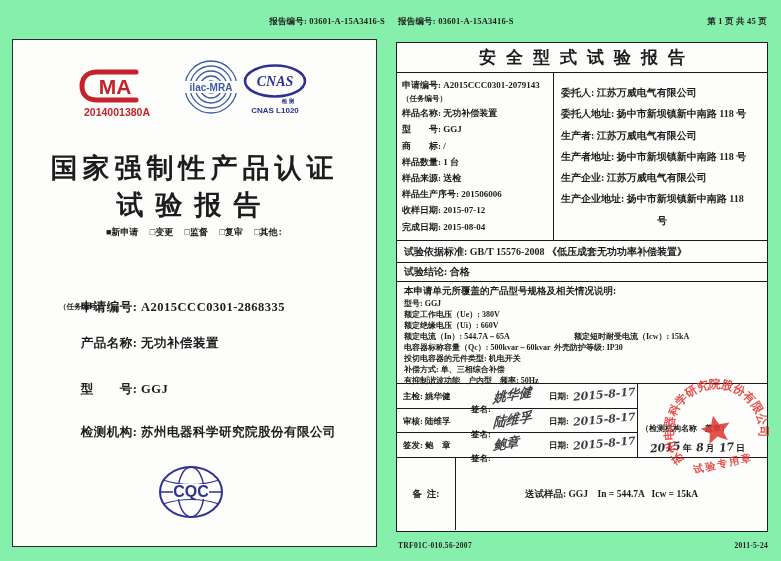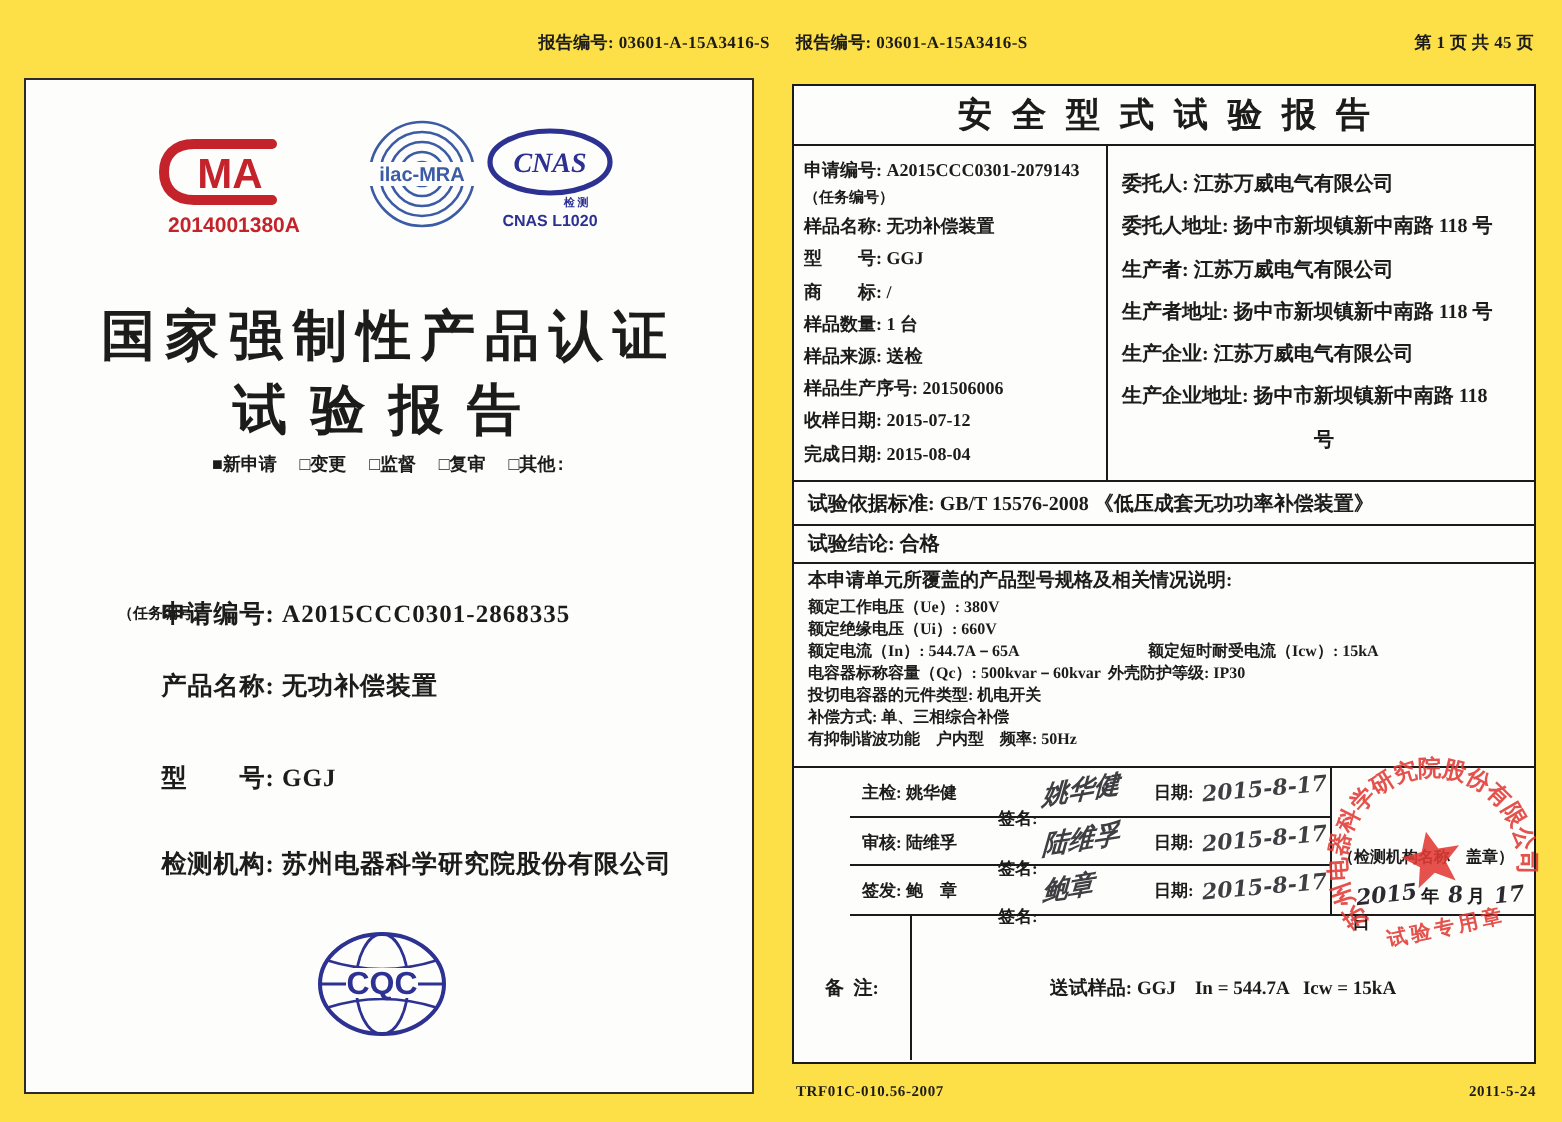--- a/index.html
+++ b/index.html
@@ -1,16 +1,16 @@
 <!DOCTYPE html>
 <html><head>
 <meta charset="utf-8">
 <style>
   html,body{margin:0;padding:0;background:#f3f3f1;}
-  .canvas{position:relative;width:781px;height:561px;background:#fde047;overflow:hidden;
+  .canvas{position:relative;width:781px;height:561px;background:#86efac;overflow:hidden;
           font-family:"Liberation Serif","DejaVu Serif",serif;color:#1c1c1c;}
   .abs{position:absolute;}
   .hdr{font-size:8.5px;font-weight:bold;letter-spacing:.2px;white-space:nowrap;}
 
   
   .lp{position:absolute;left:12px;top:39px;width:365px;height:508px;
       border:1.5px solid #2b2b2b;box-sizing:border-box;background:#fdfdfb;}
   .lp-title1{position:absolute;top:110px;left:0;width:100%;text-align:center;
              font-size:27px;letter-spacing:5px;font-weight:600;}
   .lp-title2{position:absolute;top:147px;left:0;width:100%;text-align:center;
@@ -41,21 +41,21 @@
                 display:flex;align-items:center;padding-left:7px;
                 font-size:10px;font-weight:600;white-space:pre;}
   .row-conclusion{top:220px;height:19px;border-bottom:1px solid #1a1a1a;
                   display:flex;align-items:center;padding-left:7px;
                   font-size:10px;font-weight:600;}
   .row-coverage{top:239px;height:102px;border-bottom:1px solid #1a1a1a;padding:3px 0 0 7px;}
   .cov-title{font-size:9.5px;font-weight:600;line-height:13px;}
   .spec{font-size:8px;font-weight:600;line-height:11px;white-space:pre;display:flex;}
   .spec .p1-wide{display:inline-block;min-width:170px;}
   .spec .p1-mid{display:inline-block;min-width:150px;}
-  .row-sign{top:341px;height:74px;border-bottom:1px solid #1a1a1a;margin-left:28px;}
+  .row-sign{top:341px;height:74px;border-bottom:1px solid #1a1a1a;}
   .sig-left{position:absolute;left:0;top:0;bottom:0;width:241px;
             border-right:1px solid #1a1a1a;box-sizing:border-box;
             display:flex;flex-direction:column;}
   .sig-row{flex:1;position:relative;border-bottom:1px solid #1a1a1a;font-size:8.5px;font-weight:600;}
   .sig-row:last-child{border-bottom:none;}
   .sig-row .role{position:absolute;left:6px;top:7px;white-space:pre;}
   .sig-row .slab{position:absolute;left:74px;top:20px;}
   .sig-row .dlab{position:absolute;left:152px;top:7px;}
   .stamp-cell{position:absolute;left:241px;right:0;top:0;bottom:0;}
   .stamp-cap{position:absolute;left:3px;top:39px;font-size:8px;font-weight:600;white-space:pre;}
@@ -186,20 +186,21 @@
         <div class="il center">号</div>
       </div>
     </div>
 
     <div class="row row-standard">试验依据标准: GB/T 15576-2008 《低压成套无功功率补偿装置》</div>
 
     <div class="row row-conclusion">试验结论: 合格</div>
 
     <div class="row row-coverage">
       <div class="cov-title">本申请单元所覆盖的产品型号规格及相关情况说明:</div>
+      <div class="spec"><span>型号: GGJ</span></div>
       <div class="spec"><span>额定工作电压（Ue）: 380V</span></div>
       <div class="spec"><span>额定绝缘电压（Ui）: 660V</span></div>
       <div class="spec"><span class="p1-wide">额定电流（In）: 544.7A－65A</span><span>额定短时耐受电流（Icw）: 15kA</span></div>
       <div class="spec"><span class="p1-mid">电容器标称容量（Qc）: 500kvar－60kvar</span><span>外壳防护等级: IP30</span></div>
       <div class="spec"><span>投切电容器的元件类型: 机电开关</span></div>
       <div class="spec"><span>补偿方式: 单、三相综合补偿</span></div>
       <div class="spec"><span>有抑制谐波功能　户内型　频率: 50Hz</span></div>
     </div>
 
     <div class="row row-sign">

